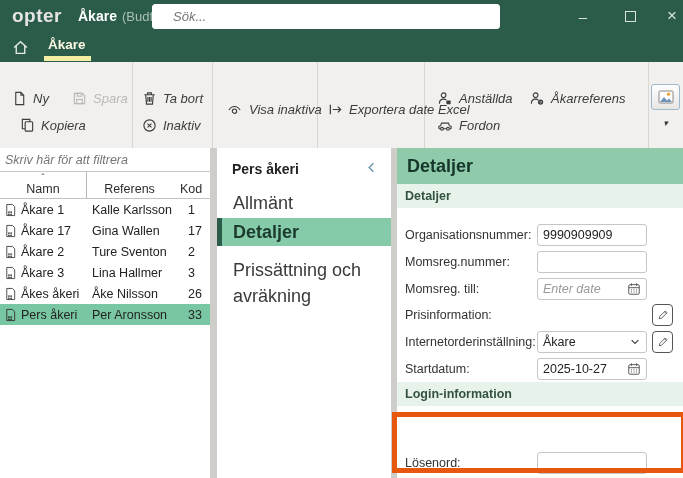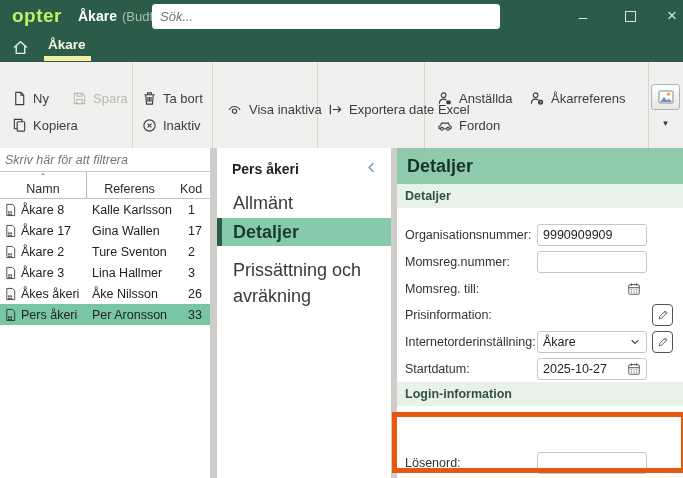--- a/index.html
+++ b/index.html
@@ -2,42 +2,42 @@
 <html><head>
 <meta charset="utf-8">
 <style>
   * { margin:0; padding:0; box-sizing:border-box; }
   html,body { width:683px; height:478px; overflow:hidden; background:#fff;
     font-family:"Liberation Sans", sans-serif; color:#333; }
   body { position:relative; }
 
   
   .titlebar { position:absolute; left:0; top:0; width:683px; height:32px; background:#2B5C49; }
-  .logo { position:absolute; left:12px; top:5px; font-size:19px; font-weight:bold; color:#bef264; letter-spacing:.5px; }
+  .logo { position:absolute; left:12px; top:5px; font-size:19px; font-weight:bold; color:#e5e5e5; letter-spacing:.5px; }
   .win-title { position:absolute; left:78px; top:8px; font-size:14px; font-weight:bold; color:#fff; }
   .win-sub { position:absolute; left:122px; top:9px; font-size:13px; color:#a9bfb4; white-space:nowrap; }
   .searchbox { position:absolute; left:152px; top:4px; width:348px; height:25px; background:#fff;
-    border:1px solid #fff; border-radius:3px; padding:0 7px; font-size:13px; font-style:italic; color:#777;
+    border:1px solid #fff; border-radius:3px; padding:0 20px; font-size:13px; font-style:italic; color:#777;
     font-family:"Liberation Sans", sans-serif; outline:none; }
   .winbtn { position:absolute; top:0; width:34px; height:32px; display:flex; align-items:center; justify-content:center;
     color:#d9e3de; font-size:15px; cursor:default; }
   .winbtn.min { left:566px; }
   .winbtn.max { left:613px; }
   .winbtn.close { left:655px; font-size:17px; }
   .max-glyph { display:inline-block; width:11px; height:11px; border:1.5px solid #d9e3de; }
 
   
   .tabbar { position:absolute; left:0; top:32px; width:683px; height:30px; background:#2B5C49; }
   .home-ic { position:absolute; left:12px; top:7px; }
   .tab { position:absolute; left:44px; top:5px; padding:0 4px; font-size:13.5px; font-weight:bold; color:#faf8e2; }
   .tab-underline { position:absolute; left:44px; top:24px; width:47px; height:5px; background:#F2EFA3; }
 
   
   .toolbar { position:absolute; left:0; top:62px; width:683px; height:108px; background:#F1F0EE;
-    border-bottom:2px solid #b7b5b2; display:flex; }
+    border-bottom:2px solid #b7b5b2; display:flex;font-style:italic; }
   .tgroup { position:relative; height:100%; border-right:1px solid #d8d6d3; }
   .g1{width:133px}.g2{width:80px}.g3{width:105px}.g4{width:107px}.g5{width:224px}.g6{width:33px;border-right:none}
   .tbtn { position:absolute; display:flex; align-items:center; gap:6px; font-size:13px; color:#3c3c3c; cursor:default; white-space:nowrap; }
   .tbtn.disabled { color:#bbb9b6; }
   .tbtn.disabled svg { stroke:#bbb9b6; }
   .tbtn svg { stroke:#3c3c3c; }
   .imgbtn { position:absolute; left:2px; top:22px; width:29px; height:26px; background:linear-gradient(#fefefe,#e8e6e3);
     border:1px solid #9fb8cc; border-radius:3px; display:flex; align-items:center; justify-content:center; }
   .img-drop { position:absolute; left:0; top:56px; width:100%; text-align:center; font-size:9px; color:#333; }
 
@@ -138,21 +138,21 @@
       <span>Ny</span>
     </div>
     <div class="tbtn disabled" style="left:72px;top:29px;">
       <svg width="15" height="15" viewBox="0 0 16 16" fill="none" stroke-width="1.2">
           <path d="M2.5 2.5 H11 l2.5 2.5 V13.5 H2.5 z"></path>
           <rect x="5" y="9" width="6" height="4.5"></rect>
           <rect x="5.5" y="2.5" width="5" height="3"></rect>
         </svg>
       <span>Spara</span>
     </div>
-    <div class="tbtn" style="left:12px;top:56px;">
+    <div class="tbtn" style="left:20px;top:56px;">
       <svg width="15" height="15" viewBox="0 0 16 16" fill="none" stroke-width="1.2">
           <rect x="5.5" y="4" width="8" height="10" rx="1"></rect>
           <path d="M10.5 4 V1.5 H2.5 V11.5 H5.5"></path>
         </svg>
       <span>Kopiera</span>
     </div>
   </div>
 
   <div class="tgroup g2">
     <div class="tbtn" style="left:9px;top:29px;">
@@ -252,21 +252,21 @@
 
     <div class="lrow">
       <div class="lc1">
           <svg width="13" height="14" viewBox="0 0 14 15" fill="none" stroke="#444" stroke-width="1">
             <path d="M3 1.5 h6 l2.5 2.5 v9.5 H3 z"></path>
             <rect x="4.5" y="9" width="1.6" height="1.6" fill="#333" stroke="none"></rect>
             <rect x="6.9" y="9" width="1.6" height="1.6" fill="#333" stroke="none"></rect>
             <rect x="4.5" y="11.4" width="1.6" height="1.6" fill="#333" stroke="none"></rect>
             <rect x="6.9" y="11.4" width="1.6" height="1.6" fill="#333" stroke="none"></rect>
           </svg>
-        <span>Åkare 8</span>
+        <span>Åkare 1</span>
         </div>
       <div class="lc2">Kalle Karlsson</div>
       <div class="lc3">1</div>
     </div>
     <div class="lrow">
       <div class="lc1">
           <svg width="13" height="14" viewBox="0 0 14 15" fill="none" stroke="#444" stroke-width="1">
             <path d="M3 1.5 h6 l2.5 2.5 v9.5 H3 z"></path>
             <rect x="4.5" y="9" width="1.6" height="1.6" fill="#333" stroke="none"></rect>
             <rect x="6.9" y="9" width="1.6" height="1.6" fill="#333" stroke="none"></rect>
@@ -363,20 +363,21 @@
       <input class="fctrl" value="9990909909" style="">
     </div>
 
     <div class="frow r2">
       <span class="flabel">Momsreg.nummer:</span>
       <input class="fctrl" value="" style="">
     </div>
 
     <div class="frow r3">
       <span class="flabel">Momsreg. till:</span>
+      <input class="fctrl fdate" placeholder="Enter date" style="">
       <span class="cal-ic">
         <svg width="14" height="14" viewBox="0 0 16 16" fill="none" stroke="#555" stroke-width="1.1">
             <rect x="2" y="3" width="12" height="11" rx="1.5"></rect>
             <path d="M5 1.5 v3 M11 1.5 v3 M2 6.5 h12"></path>
             <path d="M4.5 9 h1.2 M7.4 9 h1.2 M10.3 9 h1.2 M4.5 11.5 h1.2 M7.4 11.5 h1.2 M10.3 11.5 h1.2"></path>
           </svg>
       </span>
     </div>
 
     <div class="frow r4">

